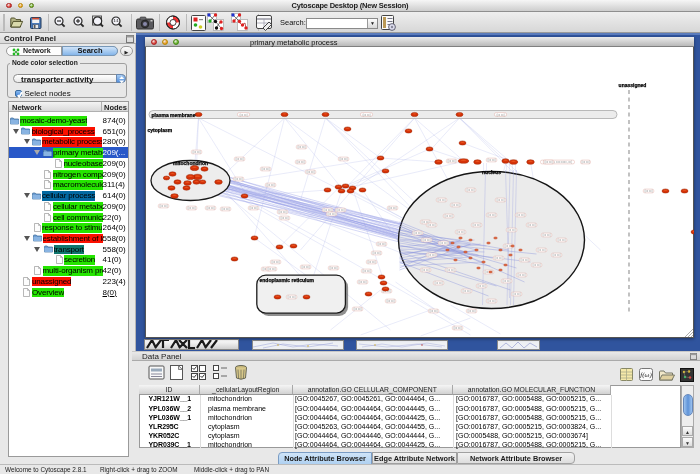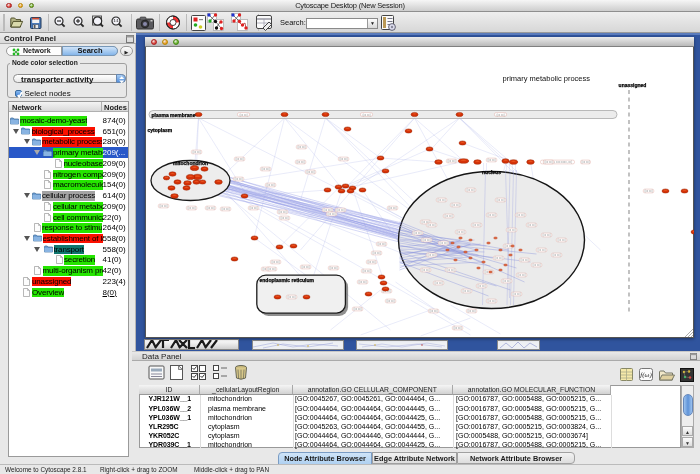--- a/index.html
+++ b/index.html
@@ -6,21 +6,21 @@
 body{position:relative;background:#e8e8e8;}
 .abs{position:absolute;}
 svg{display:block;}
 .tl{border-radius:50%;position:absolute;}
 </style></head>
 <body>
 <div class="abs" style="left:0;top:0;width:700px;height:12px;background:linear-gradient(#f6f6f6,#cdcdcd);border-bottom:1px solid #8e8e8e;"></div>
 <div class="tl" style="left:6.4px;top:3.2px;width:5.2px;height:5.2px;background:radial-gradient(circle at 35% 30%,#fff8,#e4463c 60%,#a22);border:0.5px solid #a22;"></div>
 <div class="tl" style="left:17.9px;top:3.2px;width:5.2px;height:5.2px;background:radial-gradient(circle at 35% 30%,#fff8,#eda63b 60%,#b80);border:0.5px solid #b80;"></div>
 <div class="tl" style="left:28.9px;top:3.2px;width:5.2px;height:5.2px;background:radial-gradient(circle at 35% 30%,#fff8,#83c544 60%,#571);border:0.5px solid #571;"></div>
-<div class="abs" style="left:0;top:1.2px;width:700px;text-align:center;font-size:7.5px;font-weight:normal;color:#1a1a1a;letter-spacing:-0.2px;">Cytoscape Desktop (New Session)</div>
+<div class="abs" style="left:0;top:1.2px;width:700px;text-align:center;font-size:7.5px;font-weight:bold;color:#1a1a1a;letter-spacing:-0.2px;">Cytoscape Desktop (New Session)</div>
 <div class="abs" style="left:0;top:12px;width:700px;height:21px;background:linear-gradient(#eeeeee,#d7d7d7);border-bottom:1px solid #9a9a9a;"></div>
 <div class="abs" style="left:2.5px;top:14px;width:1px;height:17px;background:#bbb;"></div>
 <div class="abs" style="left:4.3px;top:14px;width:1px;height:17px;background:#bbb;"></div>
 <div class="abs" style="left:48px;top:14px;width:1px;height:17px;background:#bbb;"></div>
 <div class="abs" style="left:131px;top:14px;width:1px;height:17px;background:#bbb;"></div>
 <div class="abs" style="left:159px;top:14px;width:1px;height:17px;background:#bbb;"></div>
 <div class="abs" style="left:186px;top:14px;width:1px;height:17px;background:#bbb;"></div>
 <div class="abs" style="left:257.5px;top:14px;width:1px;height:17px;background:#bbb;"></div>
 <svg class="abs" style="left:0;top:0;" width="420" height="34" viewBox="0 0 420 34">
     <g transform="translate(10,17)">
@@ -210,29 +210,29 @@
     <path d="M0.5 0.5 L4.5 0.5 L6.5 2.5 L6.5 8.5 L0.5 8.5 Z" fill="#fdfdfd" stroke="#999" stroke-width="0.7"></path>
     <path d="M4.5 0.5 L4.5 2.5 L6.5 2.5 Z" fill="#ddd" stroke="#999" stroke-width="0.5"></path>
   </svg>
 <div class="abs" style="left:53px;top:169.6px;max-width:50px;overflow:hidden;white-space:nowrap;background:#25e500;font-size:8px;letter-spacing:-0.15px;color:#000;line-height:9.5px;">nitrogen compo</div>
 <div class="abs" style="left:102.5px;top:169.6px;font-size:8px;color:#000;line-height:9.5px;">209(0)</div>
 <svg class="abs" style="left:44px;top:180.3px;" width="7" height="9" viewBox="0 0 7 9">
     <path d="M0.5 0.5 L4.5 0.5 L6.5 2.5 L6.5 8.5 L0.5 8.5 Z" fill="#fdfdfd" stroke="#999" stroke-width="0.7"></path>
     <path d="M4.5 0.5 L4.5 2.5 L6.5 2.5 Z" fill="#ddd" stroke="#999" stroke-width="0.5"></path>
   </svg>
 <div class="abs" style="left:53px;top:180.3px;max-width:50px;overflow:hidden;white-space:nowrap;background:#25e500;font-size:8px;letter-spacing:-0.15px;color:#000;line-height:9.5px;">macromolecule</div>
-<div class="abs" style="left:102.5px;top:180.3px;font-size:8px;color:#000;line-height:9.5px;">154(0)</div>
+<div class="abs" style="left:102.5px;top:180.3px;font-size:8px;color:#000;line-height:9.5px;">311(4)</div>
 <svg class="abs" style="left:23.5px;top:193.0px;" width="6" height="5" viewBox="0 0 6 5">
     <path d="M0 0 L6 0 L3 5 Z" fill="#555"></path>
   </svg>
 <svg class="abs" style="left:31.5px;top:191.5px;" width="9" height="8" viewBox="0 0 9 8">
     <path d="M0.5 7 L0.5 1.5 Q0.5 1 1 1 L3.2 1 L4 2 L8.5 2 L8.5 7 Z" fill="#6f9fd4" stroke="#3a6a9a" stroke-width="0.7"></path>
     <path d="M0.5 3 L8.5 3 L8.5 7 L0.5 7 Z" fill="#89b4e2"></path>
   </svg>
-<div class="abs" style="left:42px;top:191.0px;max-width:60px;overflow:hidden;white-space:nowrap;background:#a3a3a3;font-size:8px;letter-spacing:-0.15px;color:#000;line-height:9.5px;">cellular process</div>
+<div class="abs" style="left:42px;top:191.0px;max-width:60px;overflow:hidden;white-space:nowrap;background:#0369a1;font-size:8px;letter-spacing:-0.15px;color:#000;line-height:9.5px;">cellular process</div>
 <div class="abs" style="left:102.5px;top:191.0px;font-size:8px;color:#000;line-height:9.5px;">614(0)</div>
 <svg class="abs" style="left:44px;top:201.8px;" width="7" height="9" viewBox="0 0 7 9">
     <path d="M0.5 0.5 L4.5 0.5 L6.5 2.5 L6.5 8.5 L0.5 8.5 Z" fill="#fdfdfd" stroke="#999" stroke-width="0.7"></path>
     <path d="M4.5 0.5 L4.5 2.5 L6.5 2.5 Z" fill="#ddd" stroke="#999" stroke-width="0.5"></path>
   </svg>
 <div class="abs" style="left:53px;top:201.8px;max-width:50px;overflow:hidden;white-space:nowrap;background:#25e500;font-size:8px;letter-spacing:-0.15px;color:#000;line-height:9.5px;">cellular metabo</div>
 <div class="abs" style="left:102.5px;top:201.8px;font-size:8px;color:#000;line-height:9.5px;">209(0)</div>
 <svg class="abs" style="left:44px;top:212.5px;" width="7" height="9" viewBox="0 0 7 9">
     <path d="M0.5 0.5 L4.5 0.5 L6.5 2.5 L6.5 8.5 L0.5 8.5 Z" fill="#fdfdfd" stroke="#999" stroke-width="0.7"></path>
     <path d="M4.5 0.5 L4.5 2.5 L6.5 2.5 Z" fill="#ddd" stroke="#999" stroke-width="0.5"></path>
@@ -311,21 +311,21 @@
 <div class="abs" style="left:497px;top:340px;width:43px;height:10px;background:#eef0f4;border:1px solid #8a8a8a;">
     <svg width="41" height="8" viewBox="0 0 41 8">
       <path d="M2 7 L8 2 L14 7 L20 1 L26 7 L32 2 L39 6" stroke="#8890cc" stroke-width="0.6" fill="none"></path>
     </svg>
   </div>
 <div class="abs" style="left:144.5px;top:37px;width:549.5px;height:301px;background:#fff;border:1px solid #555;box-shadow:0 1px 3px rgba(0,0,0,0.4);"></div>
 <div class="abs" style="left:144.5px;top:37px;width:549.5px;height:9.5px;background:linear-gradient(#ececec,#b9b9b9);border-bottom:1px solid #808080;"></div>
 <div class="tl" style="left:150.9px;top:38.5px;width:6.2px;height:6.2px;background:radial-gradient(circle at 35% 30%,#fff9,#e5544a 55%,#a22);border:0.5px solid #a22;"></div>
 <div class="tl" style="left:161.70000000000002px;top:38.5px;width:6.2px;height:6.2px;background:radial-gradient(circle at 35% 30%,#fff9,#f0a63c 55%,#b80);border:0.5px solid #b80;"></div>
 <div class="tl" style="left:172.6px;top:38.5px;width:6.2px;height:6.2px;background:radial-gradient(circle at 35% 30%,#fff9,#7cc045 55%,#481);border:0.5px solid #481;"></div>
-<div class="abs" style="left:250px;top:38.2px;width:340px;text-align:right;font-size:7.5px;color:#111;margin-top:36px;">primary metabolic process</div>
+<div class="abs" style="left:250px;top:38.2px;width:340px;text-align:left;font-size:7.5px;color:#111;">primary metabolic process</div>
 <svg class="abs" style="left:685px;top:329px;" width="8" height="8" viewBox="0 0 8 8">
     <line x1="0" y1="8" x2="8" y2="0" stroke="#999" stroke-width="0.8"></line>
     <line x1="3" y1="8" x2="8" y2="3" stroke="#999" stroke-width="0.8"></line>
     <line x1="6" y1="8" x2="8" y2="6" stroke="#999" stroke-width="0.8"></line>
   </svg>
 <svg class="abs" style="left:145.5px;top:47px;" width="548" height="290" viewBox="145.5 47 548 290">
     <line x1="198" y1="118" x2="196" y2="166" stroke="#a6abe6" stroke-width="0.55" opacity="0.45" fill="none"></line>
     <line x1="198" y1="118" x2="246" y2="195" stroke="#a6abe6" stroke-width="0.55" opacity="0.45" fill="none"></line>
     <line x1="284" y1="118" x2="341" y2="188" stroke="#a6abe6" stroke-width="0.55" opacity="0.45" fill="none"></line>
     <line x1="284" y1="118" x2="254" y2="236" stroke="#a6abe6" stroke-width="0.55" opacity="0.45" fill="none"></line>

